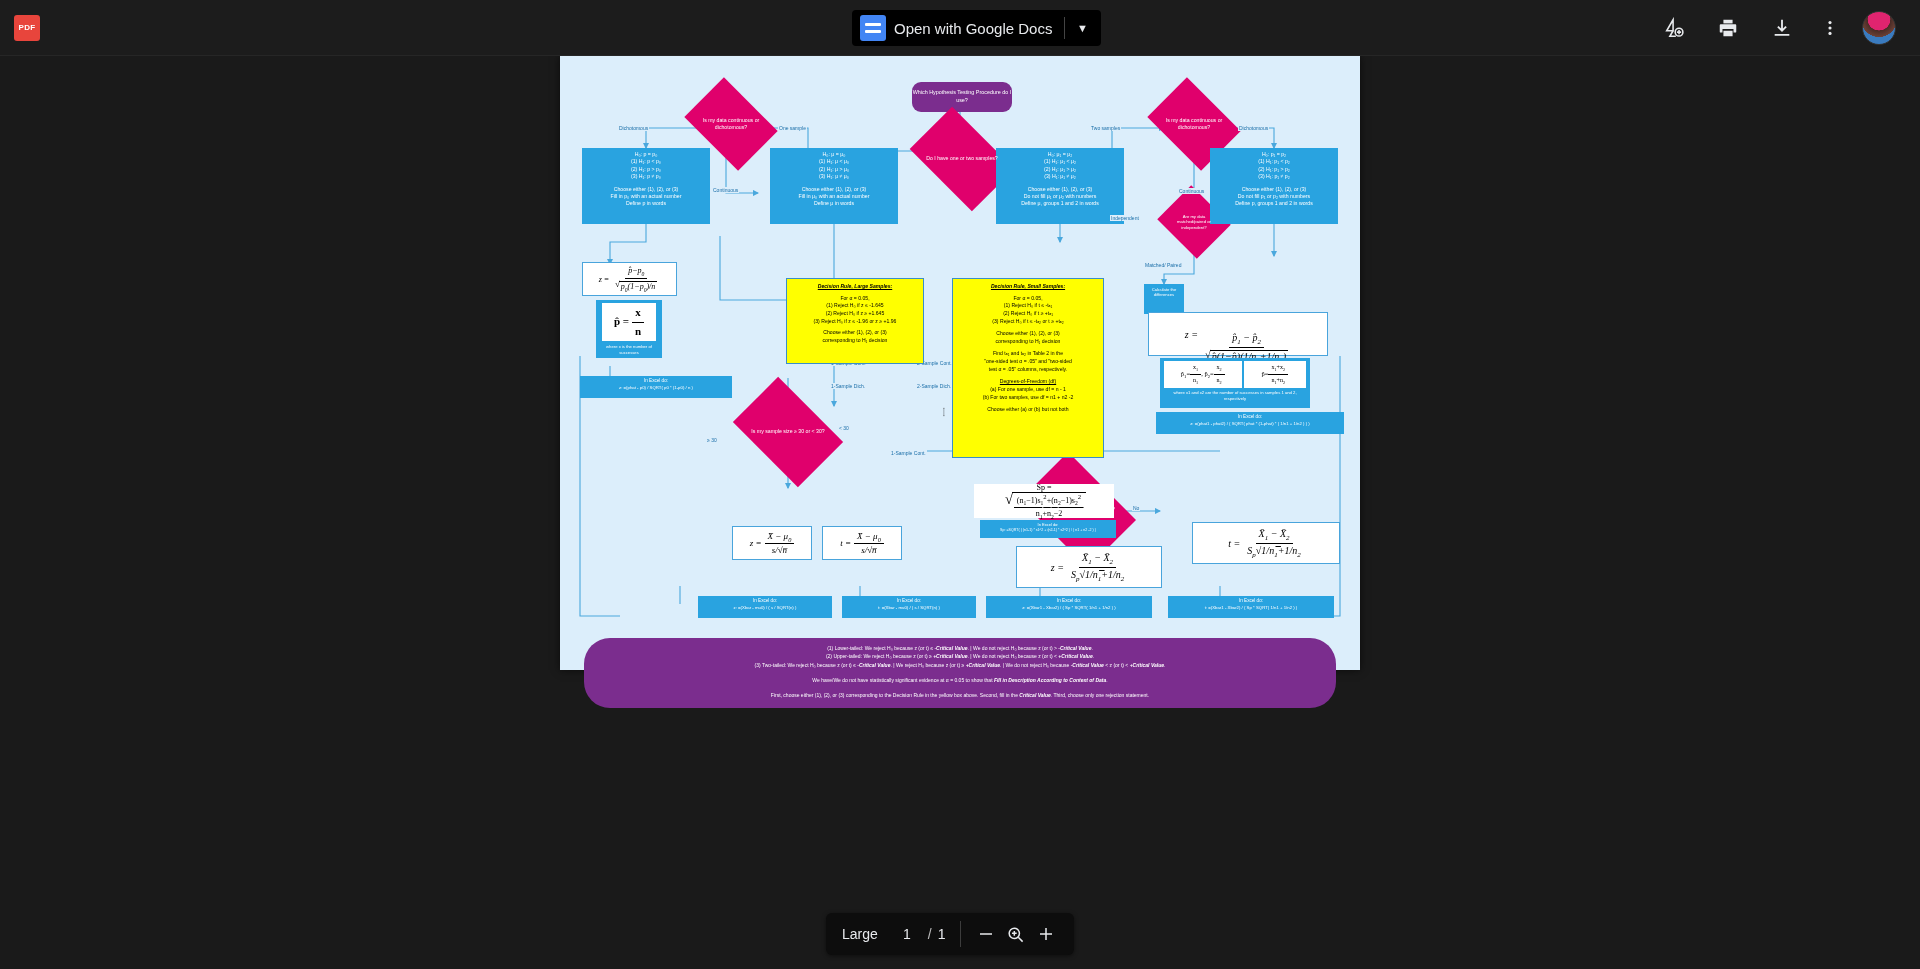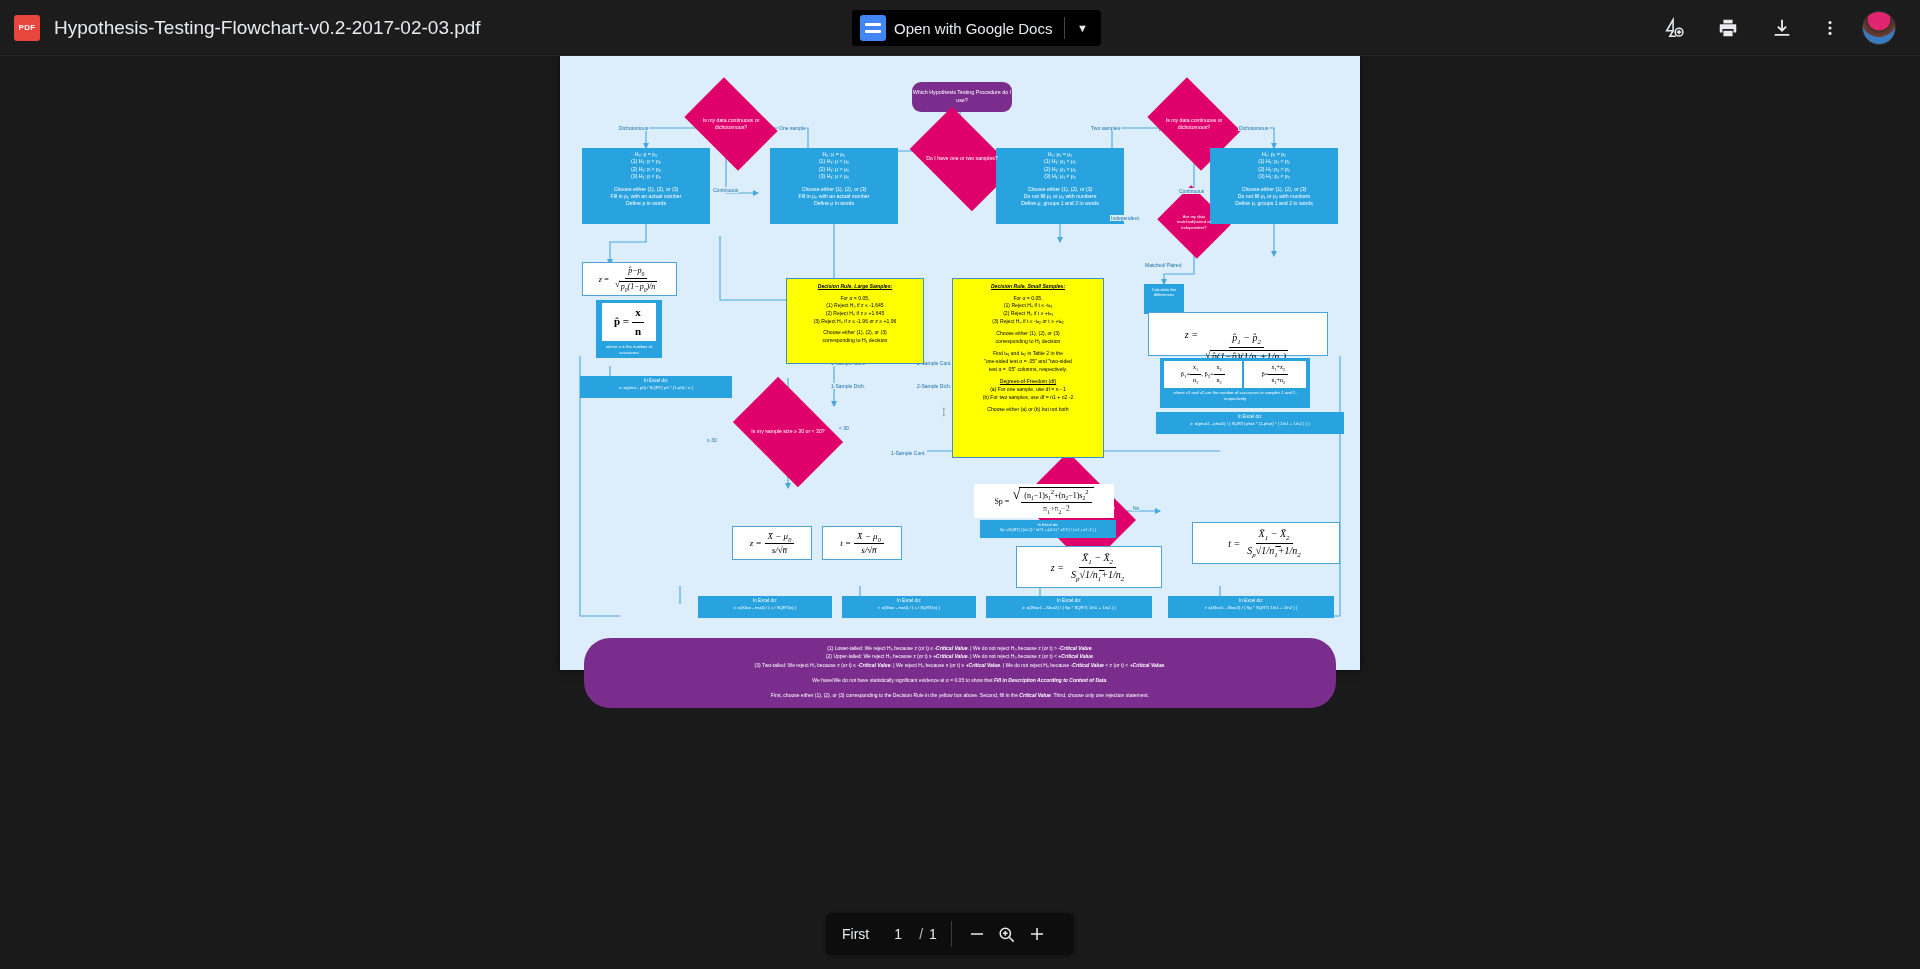--- a/index.html
+++ b/index.html
@@ -148,21 +148,20 @@
   #sel-caret {
     position:absolute; left: 943px; top: 345px; width: 2px; height: 22px;
     z-index: 30;
   }
 </style>
 </head>
 <body>
 
 <div id="topbar">
   <div id="pdf-badge">PDF</div>
-  <div id="doc-title">Hypothesis-Testing-Flowchart-v0.2-2017-02-03.pdf</div>
 
   <div id="open-gdocs">
     <div id="gdocs-icon"></div>
     <div id="gdocs-label">Open with Google Docs</div>
     <div id="gdocs-sep"></div>
     <div id="gdocs-caret">▼</div>
   </div>
 
   <div class="tb-icon" style="left:1658px">
     <svg width="22" height="22" viewBox="0 0 24 24" fill="none" stroke="currentColor" stroke-width="1.7">
@@ -443,21 +442,21 @@
           <div style="background:#fff;color:#000;flex:0.8;font-family:'Liberation Serif',serif;font-size:6.5px;padding:2px 1px;">
             p̂=<span class="frac" style="font-size:6px">
                 <span class="num">x<sub>1</sub>+x<sub>2</sub></span>
                 <span class="den">n<sub>1</sub>+n<sub>2</sub></span>
               </span>
           </div>
         </div>
         <div class="tiny" style="padding:0 4px;">where x1 and x2 are the number of successes in samples 1 and 2, respectively</div>
       </div>
 
-      <div class="node" style="left:414px; top:428px; width:140px; height:34px; background:#fff; font-family:'Liberation Serif',serif; font-size:8px; display:flex; align-items:center; justify-content:center;">
+      <div class="node" style="left:414px; top:428px; width:140px; height:34px; background:#fff; font-family:'Liberation Serif',serif; font-size:8px; display:flex; align-items:center; justify-content:center;flex-direction:column;">
         <span>Sp =</span>
         <span class="sqrt" style="margin-left:3px;">
           <span class="rad" style="font-size:1.8em">√</span>
           <span class="body">
             <span class="frac">
               <span class="num">(n<sub>1</sub>−1)s<sub>1</sub><sup>2</sup>+(n<sub>2</sub>−1)s<sub>2</sub><sup>2</sup></span>
               <span class="den">n<sub>1</sub>+n<sub>2</sub>−2</span>
             </span>
           </span>
         </span>
@@ -552,21 +551,21 @@
 
     </div>
   </div>
 
   <svg id="sel-caret" viewBox="0 0 6 24">
     <path d="M0,1 H5 M2.5,1 V23 M0,23 H5" stroke="#111" stroke-width="1" fill="none"></path>
   </svg>
 </div>
 
 <div id="bottombar">
-  <span id="bb-page-label">First</span>
+  <span id="bb-page-label">Large</span>
   <input id="bb-page-num" value="1" style="">
   <span id="bb-slash">/</span>
   <span id="bb-total">1</span>
   <div id="bb-sep"></div>
   <div class="bb-btn">
     <svg width="18" height="18" viewBox="0 0 24 24" stroke="currentColor" stroke-width="2">
         <path d="M4 12h16"></path>
       </svg>
   </div>
   <div class="bb-btn">

